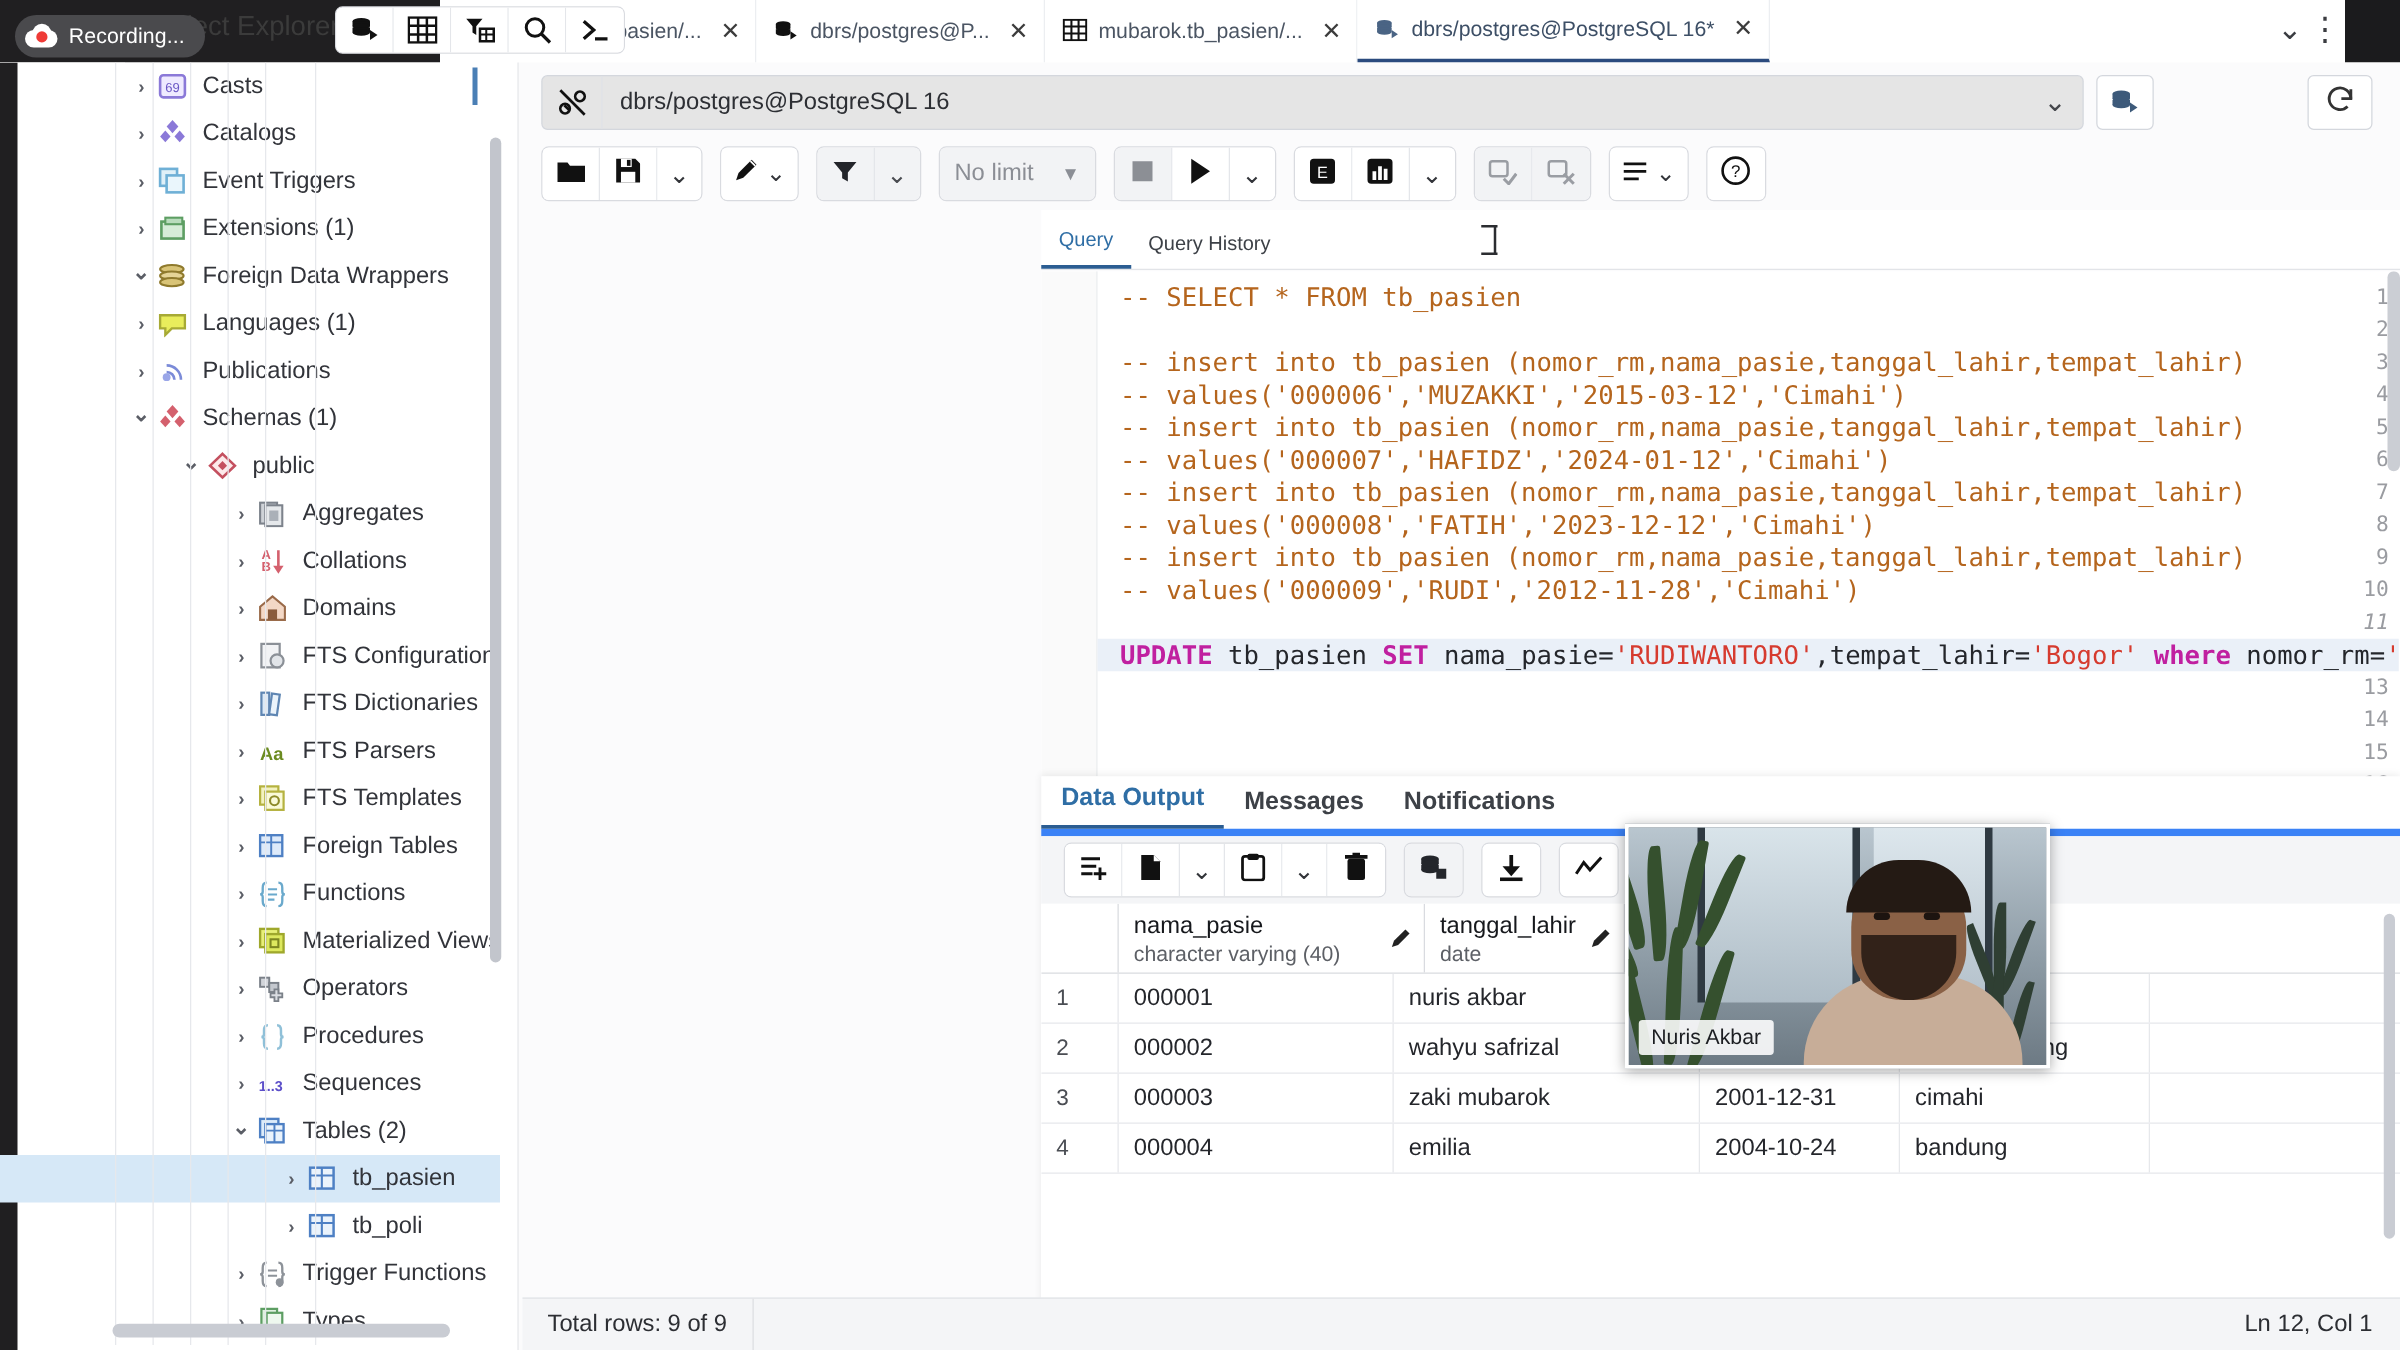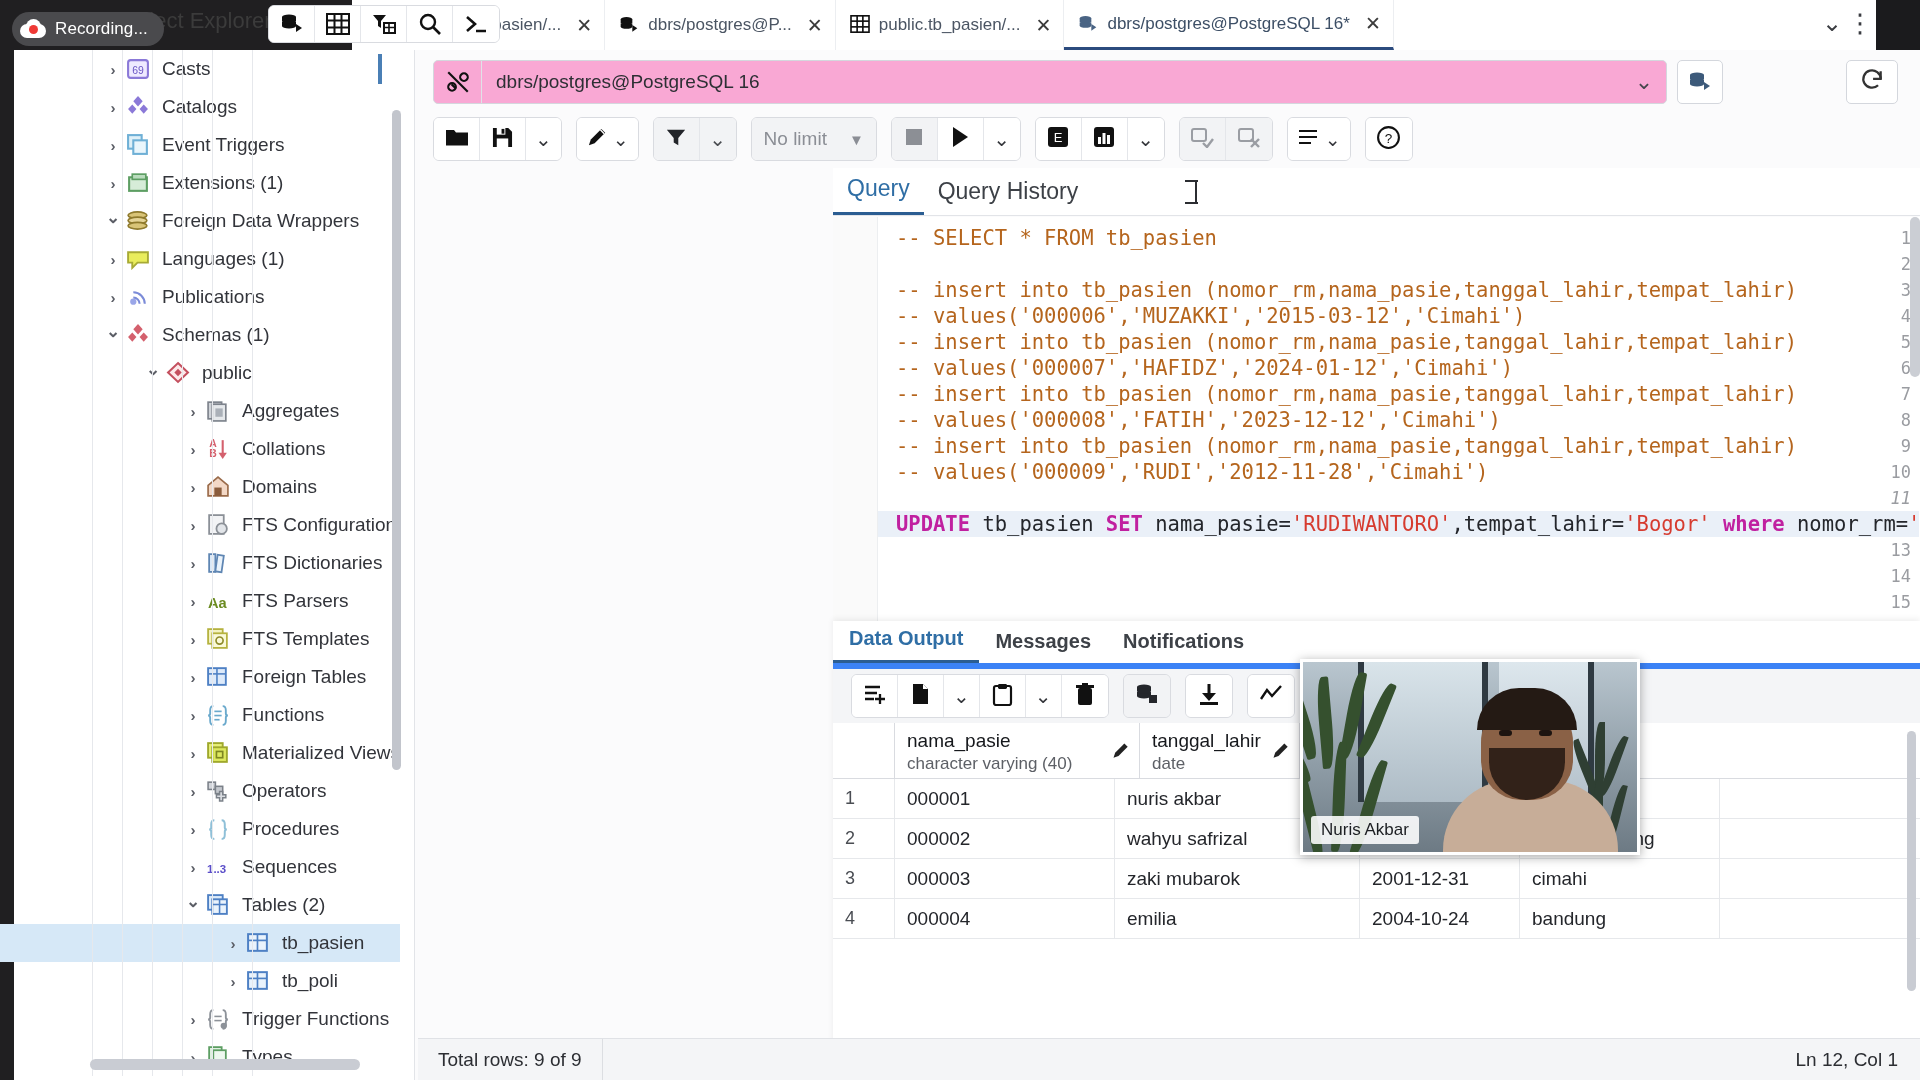--- a/index.html
+++ b/index.html
@@ -133,21 +133,21 @@
   .main {
     position: absolute; left: 415px; top: 50px; width: 1505px; height: 1030px;
     background: #fbfbfc;
   }
   .conn-row {
     position: absolute; left: 18px; top: 10px; width: 1290px; height: 44px;
     display: flex; align-items: stretch;
   }
   .conn-box {
     flex: 1; display: flex; align-items: center;
-    border: 1px solid #d4d7dd; border-radius: 5px; background: #f9a8d4;
+    border: 1px solid #d4d7dd; border-radius: 5px; background: #e5e5e5;
     overflow: hidden;
   }
   .conn-ico {
     width: 48px; height: 100%; display: flex; align-items: center; justify-content: center;
     border-right: 1px solid #e0e2e7;
   }
   .conn-text { flex: 1; padding-left: 14px; font-size: 19px; color: #2d2f34; }
   .conn-caret { width: 44px; display: flex; align-items: center; justify-content: center; }
   .conn-db-btn {
     margin-left: 10px; width: 46px;
@@ -176,21 +176,21 @@
   .tgroup .tb:last-child { border-right: none; }
   .tb.disabled { background: #f2f3f5; }
   .tb.wide { min-width: 124px; justify-content: center; font-size: 19px; color: #8b8e95; gap: 22px; }
 
   .qtabs {
     position: absolute; left: 418px; top: 118px; width: 1087px; height: 48px;
     display: flex; align-items: flex-end; gap: 0;
     border-bottom: 1px solid #e2e4e8; background: #fff;
   }
   .qtab {
-    font-size: 23px; color: #3d4147; padding: 0 14px 10px 14px;
+    font-size: 16px; color: #3d4147; padding: 0 14px 10px 14px;
   }
   .qtab.active { color: #2f6ea5; border-bottom: 3px solid #2b5d92; }
 
   .editor {
     position: absolute; left: 418px; top: 167px; width: 1087px; height: 404px;
     background: #fff; overflow: hidden;
   }
   .gutter {
     position: absolute; left: 0; top: 0; width: 45px; height: 100%;
     background: #fafafa; border-right: 1px solid #eceef0;
@@ -413,21 +413,21 @@
       <div class="btab">
         <span class="tab-ico">
           <svg width="20" height="18" viewBox="0 0 24 22">
               <rect x="1" y="1" width="22" height="20" fill="none" stroke="#111" stroke-width="2"></rect>
               <line x1="1" y1="7.5" x2="23" y2="7.5" stroke="#111" stroke-width="2"></line>
               <line x1="1" y1="14.5" x2="23" y2="14.5" stroke="#111" stroke-width="2"></line>
               <line x1="8.5" y1="1" x2="8.5" y2="21" stroke="#111" stroke-width="2"></line>
               <line x1="15.5" y1="1" x2="15.5" y2="21" stroke="#111" stroke-width="2"></line>
             </svg>
         </span>
-        <span class="tlabel">public.tb_pasien/...</span>
+        <span class="tlabel">mubarok.tb_pasien/...</span>
         <span class="xbtn">✕</span>
       </div>
       <div class="btab active">
         <span class="tab-ico">
           <svg width="20" height="20" viewBox="0 0 24 24">
               <ellipse cx="9" cy="5" rx="7" ry="2.6" fill="#4a6484"></ellipse>
               <rect x="2" y="5" width="14" height="4" fill="#4a6484"></rect>
               <ellipse cx="9" cy="9" rx="7" ry="2.6" fill="#4a6484"></ellipse>
               <rect x="2" y="10" width="14" height="4" fill="#4a6484"></rect>
               <ellipse cx="9" cy="14" rx="7" ry="2.6" fill="#4a6484"></ellipse>

